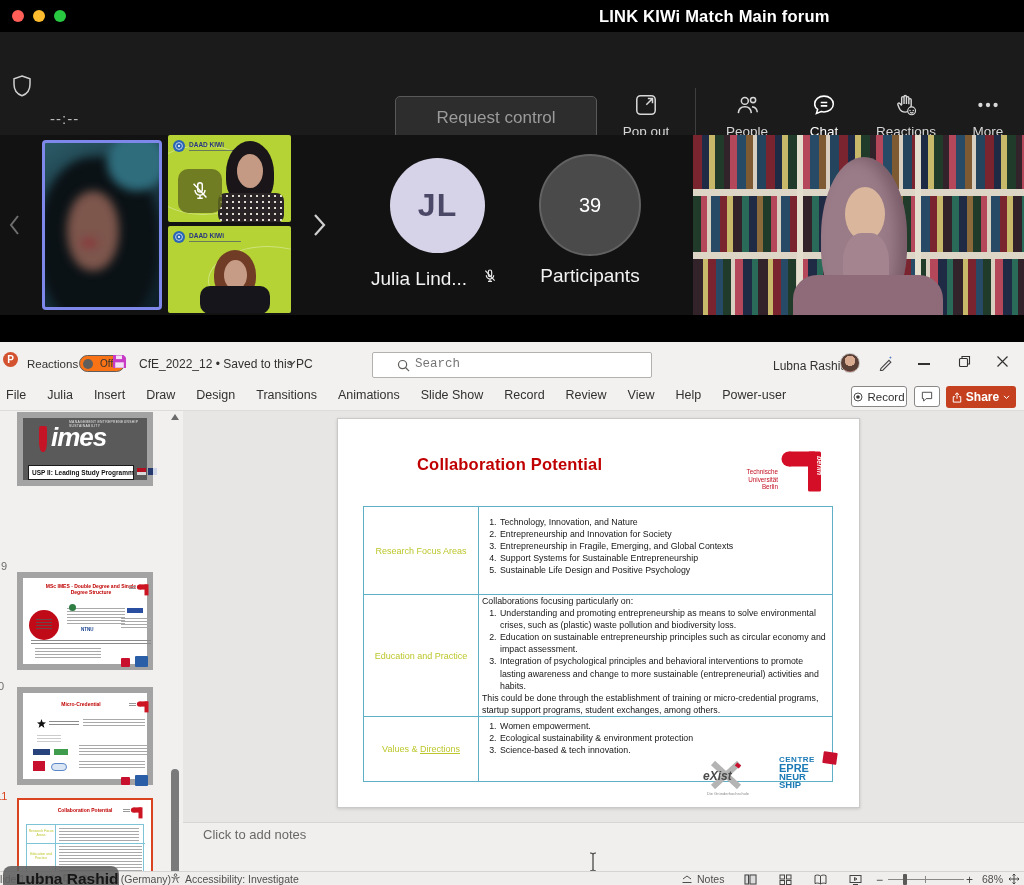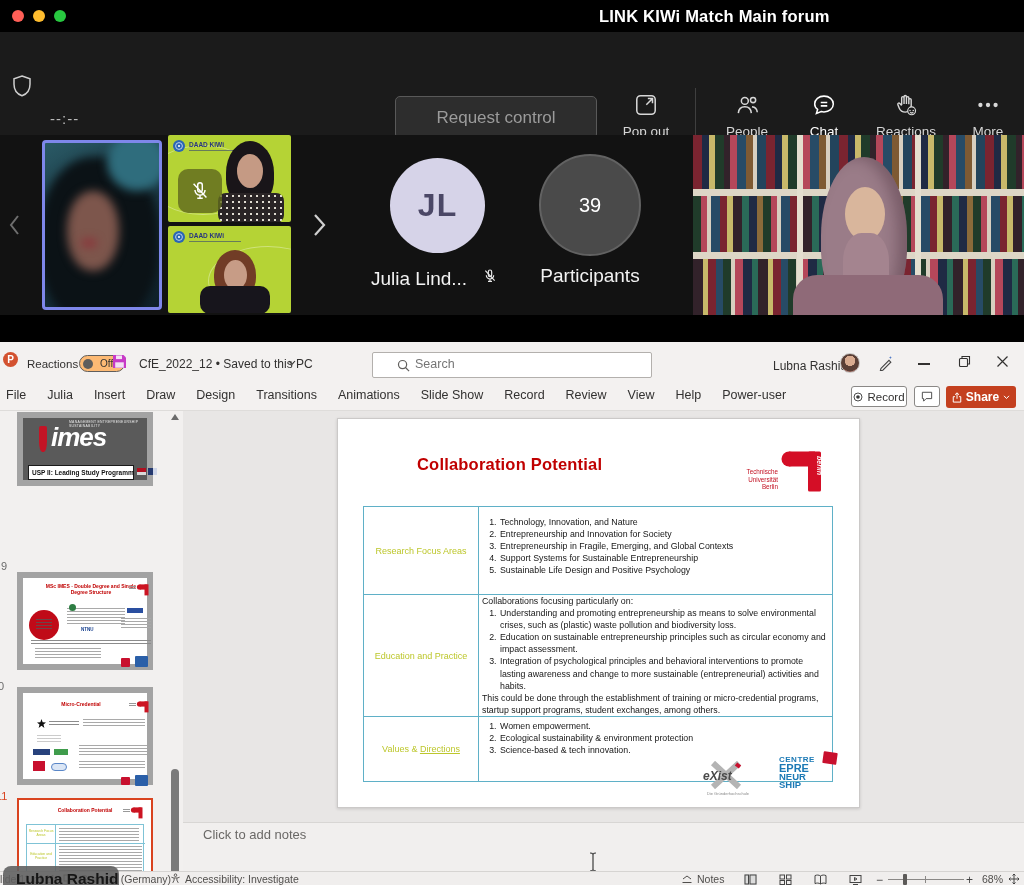--- a/index.html
+++ b/index.html
@@ -239,21 +239,21 @@
   </div>
 
   <div class="abs gapband"></div>
 
   <div class="abs p-window">
 
     <div class="abs" style="left:3px;top:10px;width:15px;height:15px;border-radius:50%;background:#d35230;color:#fff;font-size:10px;font-weight:bold;display:flex;align-items:center;justify-content:center">
       <span>P</span>
     </div>
     <span class="abs p-text" style="left:27px;top:16px;font-size:11.5px">Reactions</span>
-    <div class="abs" style="left:79px;top:13px;width:46px;height:17px;border:1px solid #605e5c;border-radius:9px;background:#fdba74">
+    <div class="abs" style="left:79px;top:13px;width:46px;height:17px;border:1px solid #605e5c;border-radius:9px;background:#f97316">
       <span class="abs" style="left:3px;top:2.5px;width:10px;height:10px;border-radius:50%;background:#605e5c"></span>
       <span class="abs" style="left:20px;top:2px;font-size:10px;color:#323130">Off</span>
     </div>
     <span class="abs" style="left:112px;top:12px">
       <svg width="15" height="15" viewBox="0 0 15 15">
           <path d="M1 1h10.5L14 3.5V14H1z" fill="#c73bc7"></path>
           <rect x="4" y="1.5" width="6" height="3.6" fill="#f3e2f3"></rect>
           <rect x="3.2" y="8.3" width="8.6" height="5.4" fill="#f3e2f3"></rect>
         </svg>
     </span>
@@ -267,21 +267,21 @@
           <path d="M1 1l3 3.4L7 1" fill="none" stroke="#323130" stroke-width="1.1"></path>
         </svg>
     </span>
     <div class="abs searchbox">
       <span class="abs" style="left:24px;top:6px">
         <svg width="13" height="13" viewBox="0 0 14 14" fill="none" stroke="#605e5c" stroke-width="1.3">
             <circle cx="6" cy="6" r="4.4"></circle>
             <path d="M9.4 9.4L13 13"></path>
           </svg>
       </span>
-      <input class="abs" style="left: 42px; top: 4px; width: 220px; border: none; outline: none; background: transparent; font-size: 12.5px; font-family: Liberation Sans, sans-serif; color: rgb(50, 49, 48);" placeholder="Search">
+      <input class="abs" style="left: 42px; top: 4px; width: 220px; border: none; outline: none; background: transparent; font-size: 12.5px; font-family: Liberation Mono, monospace; color: rgb(50, 49, 48);" placeholder="Search">
     </div>
     <span class="abs p-text" style="left:773px;top:17px">Lubna Rashid</span>
     <div class="abs" style="left:840px;top:11px;width:20px;height:20px;border-radius:50%;background:radial-gradient(circle at 50% 38%,#d8ab90 0 36%,#5a3f36 37% 70%,#8c5a50 71%);border:1px solid #c8c6c4"></div>
     <span class="abs" style="left:878px;top:13px">
       <svg width="16" height="16" viewBox="0 0 16 16" fill="none" stroke="#444" stroke-width="1.1">
           <path d="M3 13.4l8-8 1.8 1.8-8 8-2.5.7z"></path>
           <path d="M12 2.2l.4-1.2.4 1.2 1.2.4-1.2.4-.4 1.2-.4-1.2-1.2-.4z" fill="#4472c4" stroke="none"></path>
         </svg>
     </span>
     <span class="abs" style="left:918px;top:21px;width:12px;height:1.5px;background:#323130"></span>

